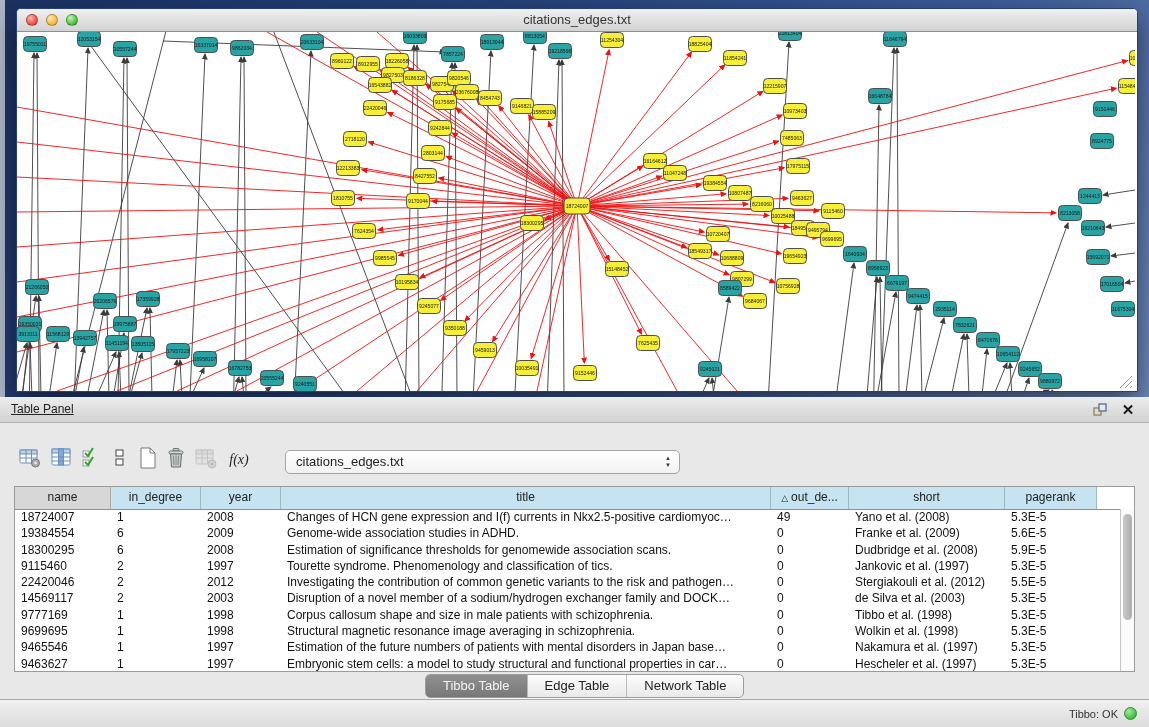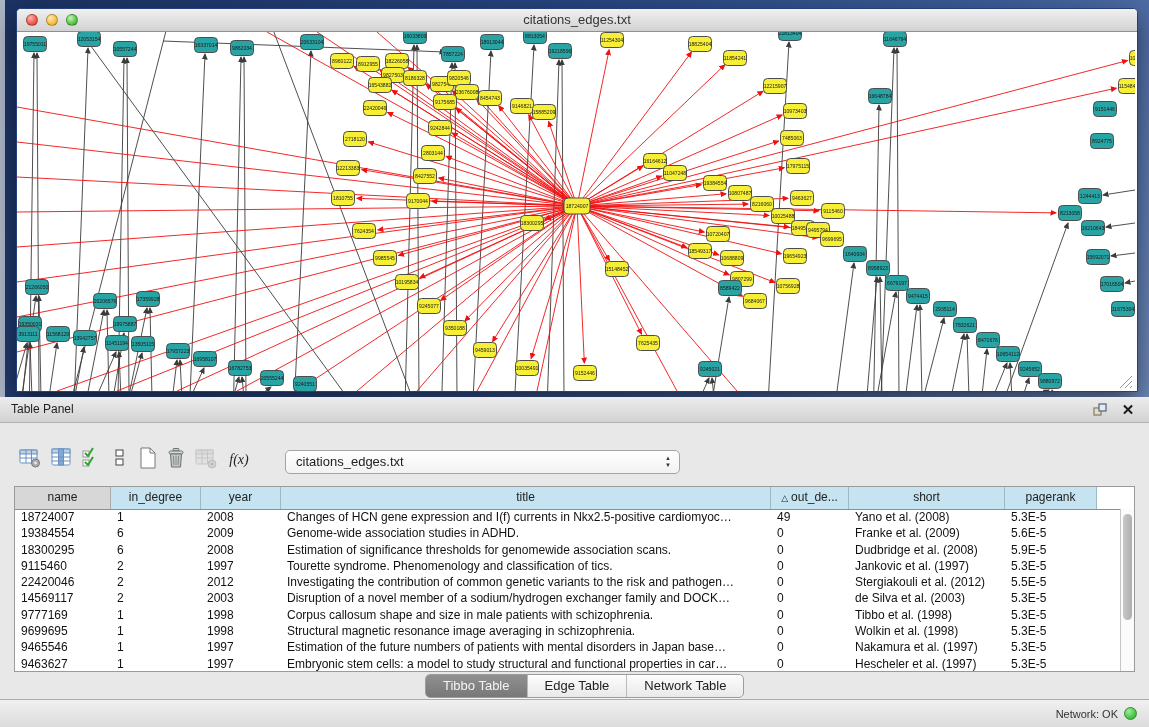--- a/index.html
+++ b/index.html
@@ -22,21 +22,21 @@
   .light.red{background:radial-gradient(circle at 35% 30%,#ffb3ad,#ef5a50 60%,#d3362c);}
   .light.yellow{background:radial-gradient(circle at 35% 30%,#ffe9b0,#f7bd42 60%,#e09c1f);}
   .light.green{background:radial-gradient(circle at 35% 30%,#c9f3b7,#58c548 60%,#35a029);}
   .net-canvas{position:absolute;left:0;top:23px;width:1118px;height:359px;background:#fff;overflow:hidden;}
   .net-canvas svg{display:block;}
   #grip{position:absolute;right:2px;bottom:2px;}
   
   #table-panel{position:absolute;left:0;top:397px;width:1149px;height:330px;background:#e8e8e8;}
   .panel-titlebar{position:absolute;left:0;top:0;width:100%;height:26px;
     background:linear-gradient(#ededed,#d2d2d2);border-bottom:1px solid #b0b0b0;box-sizing:border-box;}
-  .panel-title{position:absolute;left:11px;top:0;line-height:25px;font-size:12px;color:#222;}
+  .panel-title{position:absolute;left:11px;top:0;line-height:25px;font-size:12px;color:#222;text-decoration:underline;}
   .panel-btn{position:absolute;top:4px;width:18px;height:18px;text-align:center;cursor:default;}
   #float-btn{right:40px;}
   #close-btn{right:12px;font-size:15px;font-weight:bold;color:#1a1a1a;line-height:18px;}
   
   .tb-btn{position:absolute;top:49px;width:26px;height:26px;}
   .combo{position:absolute;left:285px;top:53px;width:395px;height:24px;background:linear-gradient(#fff,#f2f2f2);
     border:1px solid #a5a5a5;border-radius:5px;box-sizing:border-box;font-size:13px;color:#222;
     line-height:22px;padding:0 10px;}
   .combo-arrows{position:absolute;right:8px;top:4px;font-size:6px;line-height:7px;color:#333;white-space:pre;text-align:center;}
   
@@ -583,17 +583,17 @@
   </div>
 
   <div id="tabs">
       <div class="seg sel">Tibbo Table</div>
       <div class="seg">Edge Table</div>
       <div class="seg">Network Table</div>
     </div>
 
   <div id="statusbar">
     <div id="status-right">
-      <span>Network: OK</span>
+      <span>Tibbo: OK</span>
       <div class="dot"></div>
     </div>
   </div>
 </div>
 
 </body></html>

